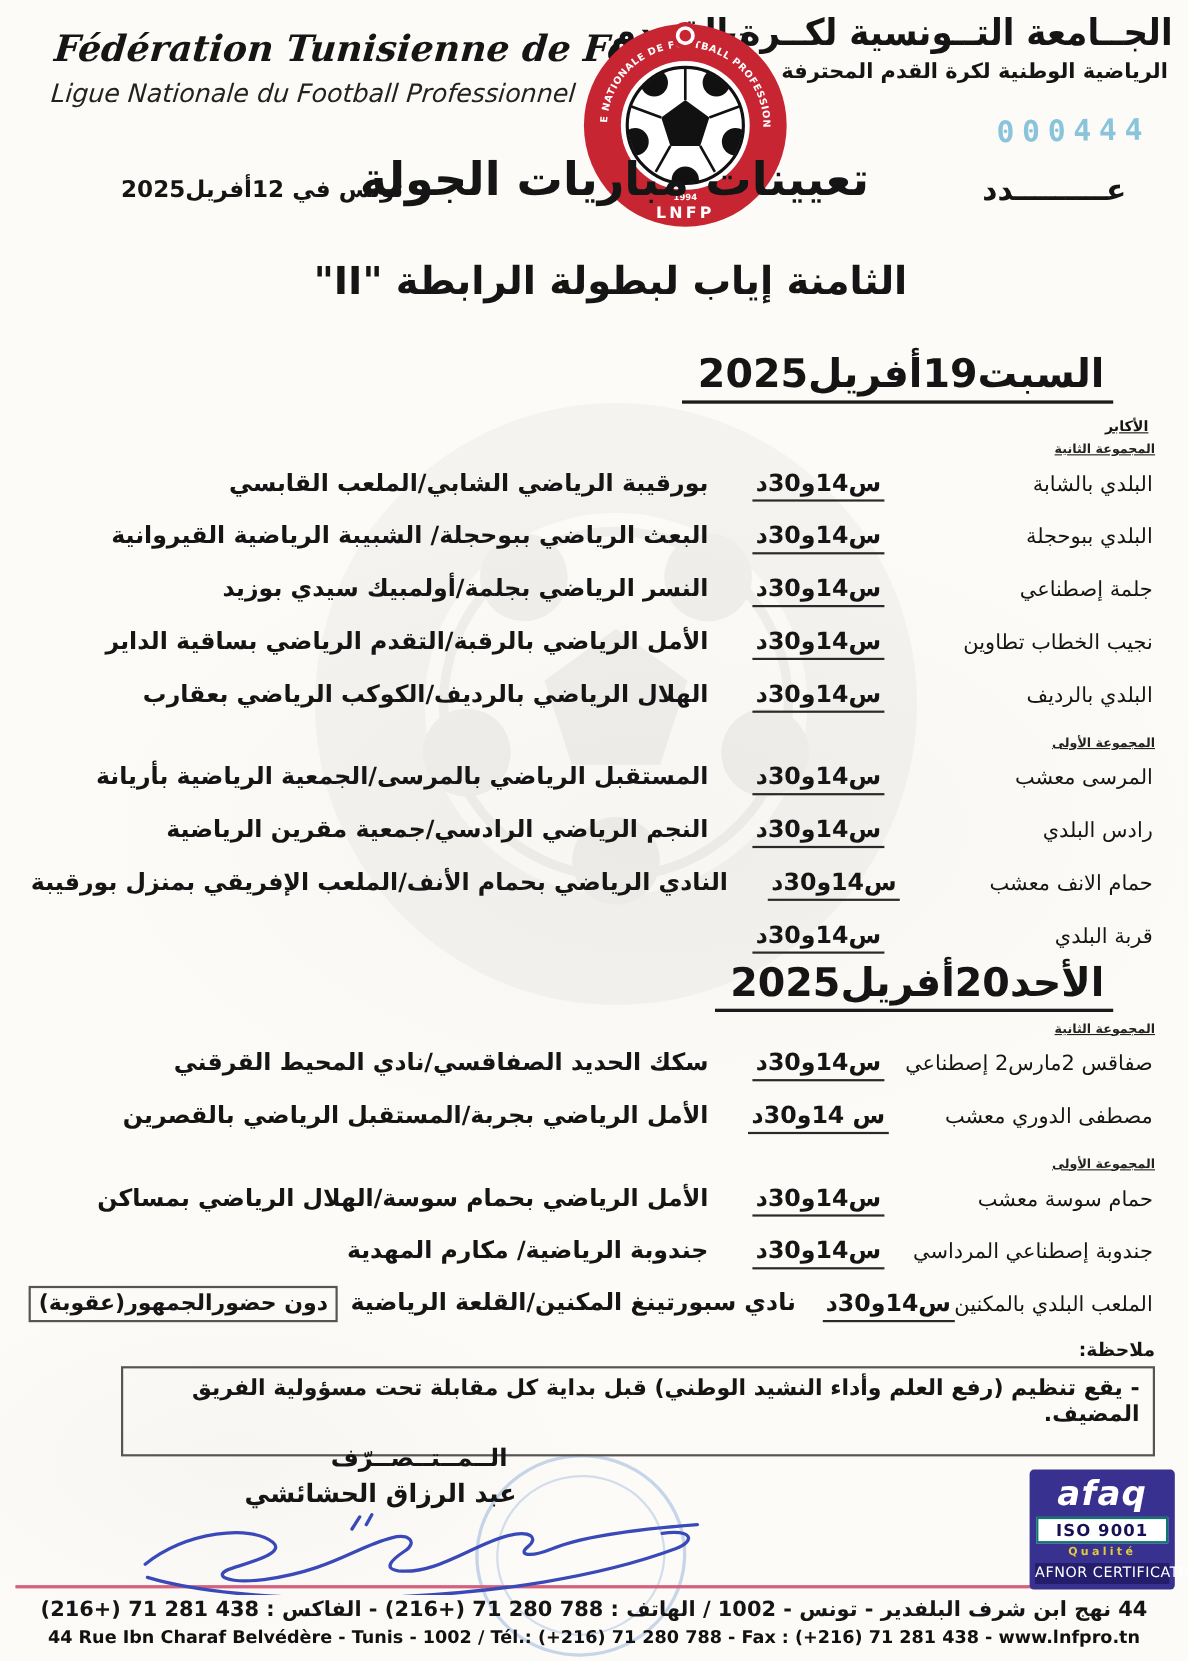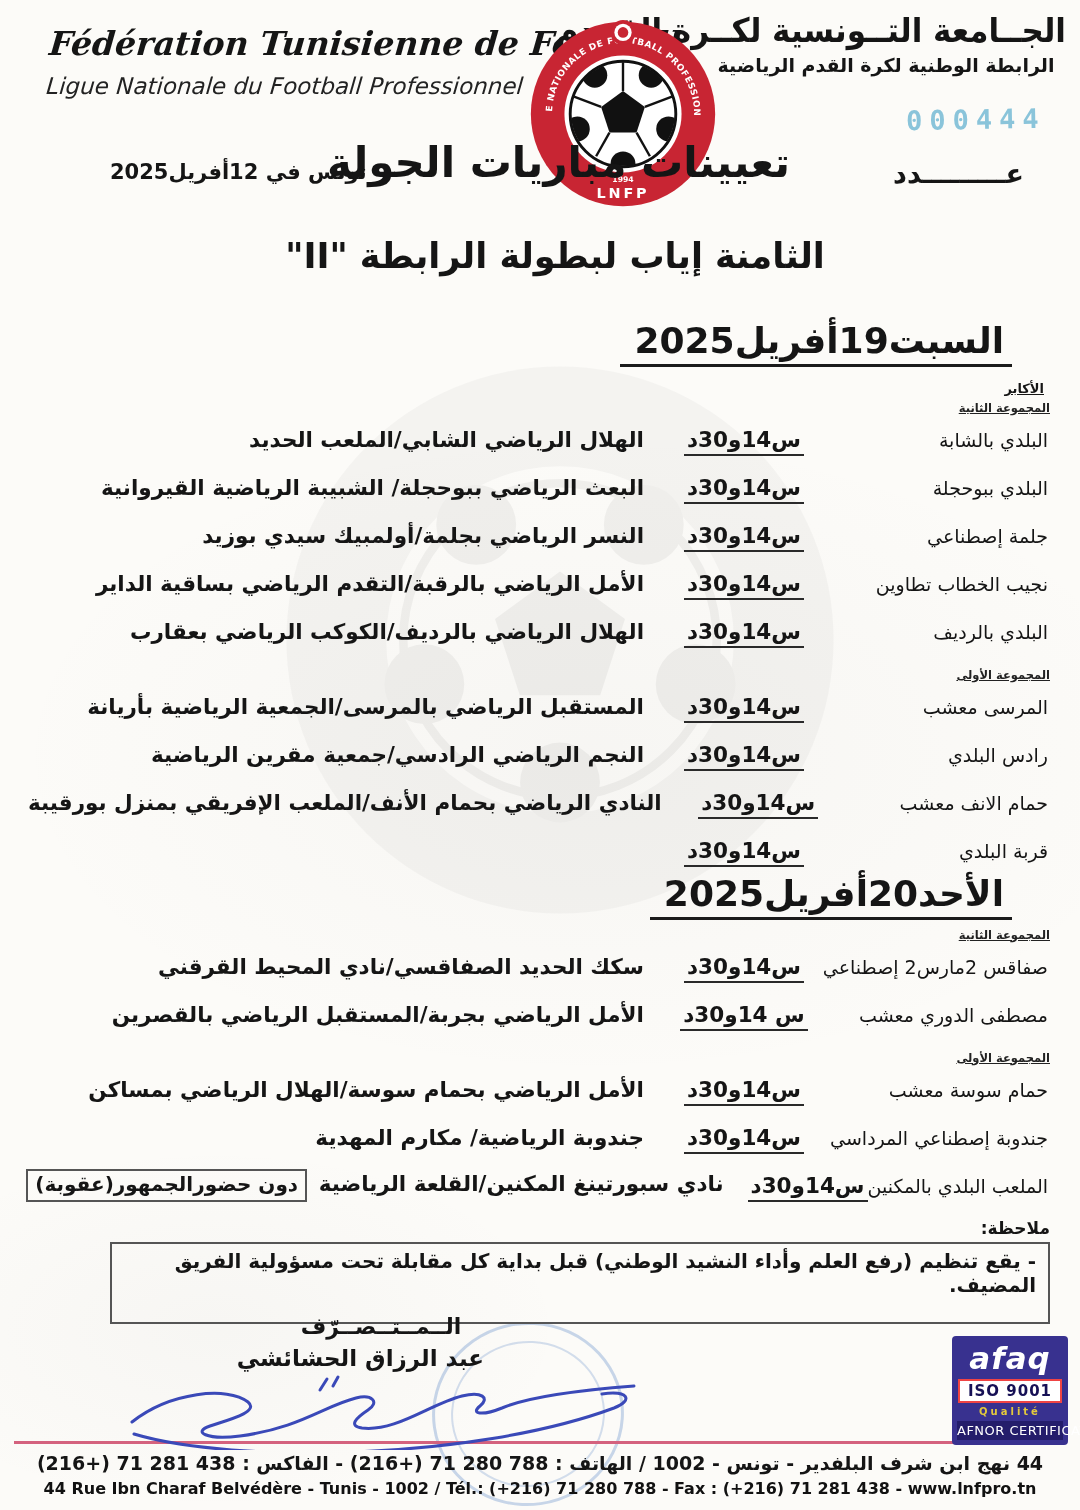--- a/index.html
+++ b/index.html
@@ -43,30 +43,30 @@
   .match{flex:1;font-size:21.5px;font-weight:bold;padding-right:24px;white-space:nowrap;}
   .note-box{display:inline-block;border:2px solid #555;padding:1px 7px 4px;margin-right:4px;font-size:20px;}
   .grp-first{margin-top:12px;}
   .sec2{margin-top:0;}
   .note-label{font-size:17px;font-weight:bold;margin:8px 2px 4px 0;}
   .note-box-full{border:2px solid #555;padding:5px 12px 25px;font-size:20px;font-weight:bold;
     margin:2px 2px 0 82px;text-align:right;}
   
   .signer{position:absolute;left:148px;top:1314px;width:336px;direction:rtl;text-align:center;z-index:3;}
   .signer .t{font-size:22px;font-weight:bold;padding-left:0;margin-right:-130px;}
-  .signer .n{font-size:23px;font-weight:bold;margin-top:6px;margin-left:60px;white-space:nowrap;text-align:right;}
+  .signer .n{font-size:23px;font-weight:bold;margin-top:6px;margin-left:60px;white-space:nowrap;}
   .sig-svg{position:absolute;left:112px;top:1350px;z-index:3;}
   .stamp{position:absolute;left:432px;top:1322px;width:186px;height:178px;border-radius:50%;
     border:3px solid rgba(62,114,190,0.28);z-index:1;transform:rotate(-8deg);}
   .stamp::before{content:"";position:absolute;inset:16px;border-radius:50%;border:2px solid rgba(62,114,190,0.22);}
   
-  .afaq{position:absolute;right:12px;top:1336px;width:116px;background:#38318f;border-radius:4px;
+  .afaq{position:absolute;right:12px;top:1336px;width:132px;background:#38318f;border-radius:4px;
     text-align:center;color:#fff;padding:7px 5px 5px;z-index:3;box-sizing:border-box;}
   .afaq .brand{font-size:31px;font-weight:bold;font-style:italic;line-height:1;letter-spacing:1px;}
-  .afaq .iso{background:#fff;color:#161055;border:2px solid #ef4444;font-weight:bold;font-size:15px;
+  .afaq .iso{background:#fff;color:#161055;border:2px solid #0f766e;font-weight:bold;font-size:15px;
     margin:5px 1px 3px;padding:1px 0;letter-spacing:1px;}
   .afaq .q{color:#e3c93c;font-size:10px;font-weight:bold;letter-spacing:3px;}
   .afaq .cert{background:#241d6b;color:#fff;font-size:13px;margin-top:4px;padding:2px 0;letter-spacing:0.5px;white-space:nowrap;}
   
   .pink-line{position:absolute;left:14px;right:14px;top:1441px;height:3px;background:#d4627e;z-index:2;}
   .footer{position:absolute;left:0;right:0;top:1452px;text-align:center;z-index:3;}
   .footer .f-ar{direction:rtl;font-size:19px;font-weight:bold;white-space:nowrap;}
   .footer .f-fr{font-size:16px;font-weight:bold;margin-top:5px;white-space:nowrap;color:#111;}
 </style>
 </head>
@@ -127,42 +127,42 @@
       <circle cx="100" cy="15" r="13" fill="#c82533"></circle>
       <circle cx="100" cy="15" r="9" fill="#fff"></circle>
       <circle cx="100" cy="15" r="5.5" fill="#c82533"></circle>
       <text x="100" y="171" font-size="8" fill="#fff" text-anchor="middle" font-weight="bold">1994</text>
       <text x="100" y="188" font-size="15" fill="#fff" text-anchor="middle" font-weight="bold" letter-spacing="3">LNFP</text>
     </svg>
   </div>
 
   <div class="org-ar">
     <div class="l1">الجــامعة التــونسية لكــرة القــدم</div>
-    <div class="l2">الرابطة الوطنية لكرة القدم الرياضية</div>
+    <div class="l2">الرياضية الوطنية لكرة القدم المحترفة</div>
   </div>
 
   <div class="serial">000444</div>
   <div class="num-label">عـــــــــدد</div>
   <div class="doc-title">تعيينات مباريات الجولة</div>
   <div class="place-date">تونس في 12أفريل2025</div>
   <div class="subtitle">الثامنة إياب لبطولة الرابطة "II"</div>
 
   <div class="content">
 
     <div class="sec-header">
       <span>السبت19أفريل2025</span>
     </div>
     <div class="cat">الأكابر</div>
 
     <div class="grp">المجموعة الثانية</div>
 
     <div class="row">
       <div class="venue">البلدي بالشابة</div>
       <div class="time"><span>س14و30د</span></div>
-      <div class="match"><span>الهلال الرياضي الشابي/الملعب الحديد</span></div>
+      <div class="match"><span>بورقيبة الرياضي الشابي/الملعب القابسي</span></div>
     </div>
     <div class="row">
       <div class="venue">البلدي ببوحجلة</div>
       <div class="time"><span>س14و30د</span></div>
       <div class="match"><span>البعث الرياضي ببوحجلة/ الشبيبة الرياضية القيروانية</span></div>
     </div>
     <div class="row">
       <div class="venue">جلمة إصطناعي</div>
       <div class="time"><span>س14و30د</span></div>
       <div class="match"><span>النسر الرياضي بجلمة/أولمبيك سيدي بوزيد</span></div>

